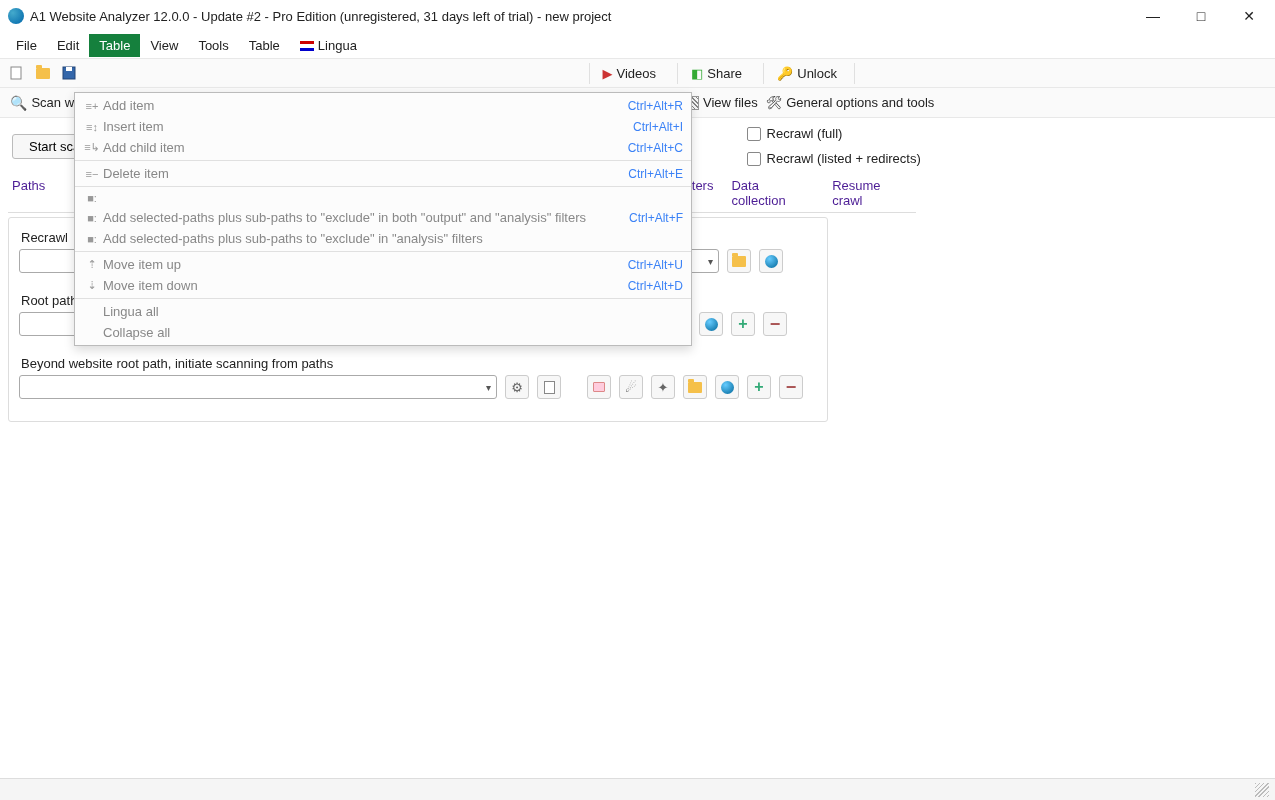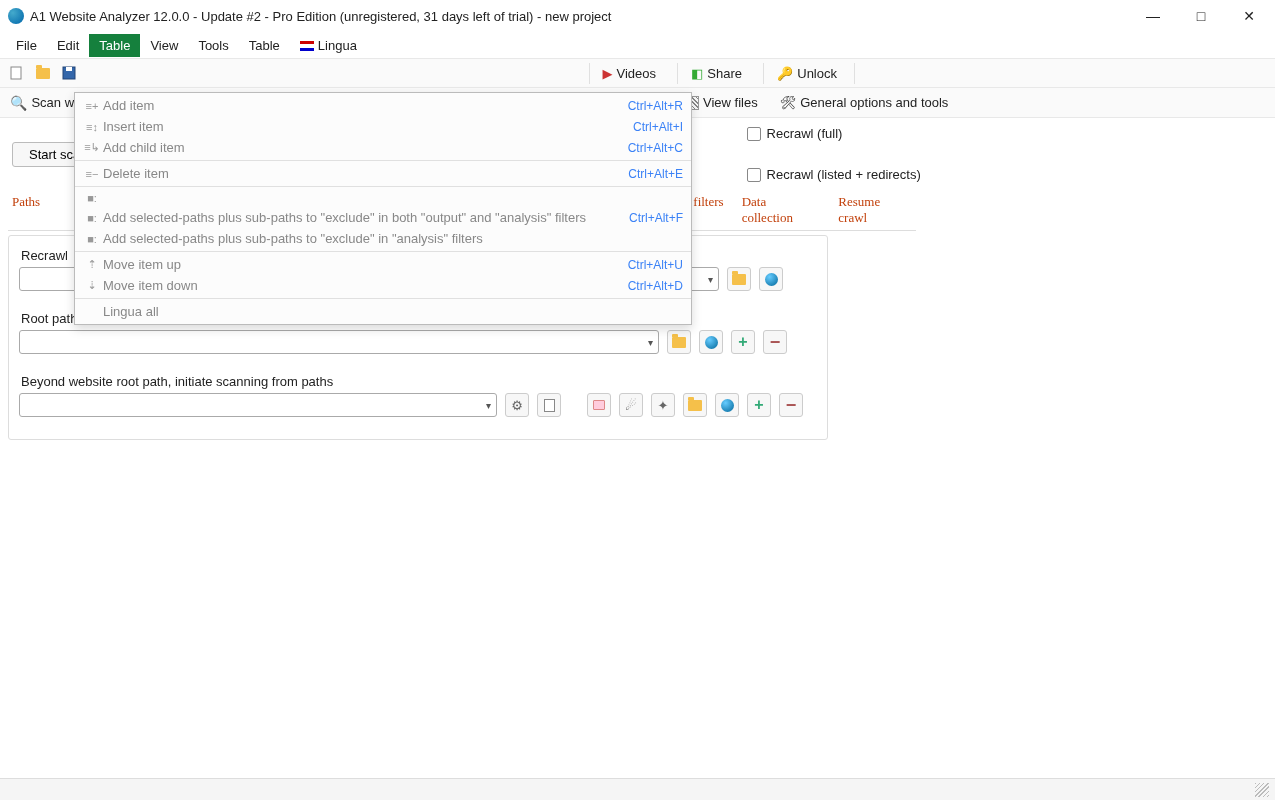--- a/index.html
+++ b/index.html
@@ -20,21 +20,21 @@
 .bigbtn { display: flex; align-items: center; gap: 4px; padding: 2px 8px; font-size: 13px; border: 1px solid transparent; border-radius: 2px; }
 .toolbar2 { display: flex; align-items: center; height: 30px; padding: 2px 6px; gap: 6px; border-bottom: 1px solid #e8e8e8; background: #fafafa; }
 .btn-scan { display: flex; align-items: center; gap: 4px; padding: 2px 4px; font-size: 13px; }
 .magnify { color: #1a8; font-size: 14px; }
 .content { flex: 1; display: flex; flex-direction: column; padding: 4px 8px; position: relative; }
 .row { display: flex; align-items: center; gap: 14px; padding: 4px 0; }
 .row .btn { padding: 4px 16px; border: 1px solid #bbb; border-radius: 3px; background: #f7f7f7; font-size: 13px; }
 .chk { display: flex; align-items: center; gap: 6px; font-size: 13px; }
 .chk .box { width: 14px; height: 14px; border: 1px solid #888; border-radius: 2px; background: #fff; }
 .tabs { display: flex; gap: 14px; padding: 6px 2px 2px; font-size: 13px; border-bottom: 1px solid #ddd; }
-.tab { padding: 2px 2px; color: #c2410c; cursor: default; font-family: Liberation Serif, serif; }
+.tab { padding: 2px 2px; color: #4c1d95; cursor: default; }
 .field-row { display: flex; align-items: center; gap: 6px; padding: 8px 2px 2px; }
 .label { font-size: 13px; color: #222; margin-right: 2px; }
 .field-line { display: flex; align-items: center; gap: 8px; padding: 2px 0 12px 0; }
 .input { height: 24px; border: 1px solid #aaa; border-radius: 3px; background: #fff; padding: 0 20px 0 6px; font-size: 13px; position: relative; }
 .combo { position: relative; }
 .combo::after { content: "▾"; position: absolute; right: 6px; top: 50%; transform: translateY(-50%); color: #555; font-size: 10px; pointer-events: none; }
 .icon-btn { width: 24px; height: 24px; display: flex; align-items: center; justify-content: center; border: 1px solid #ccc; border-radius: 3px; background: #f7f7f7; }
 .icon-folder { width: 14px; height: 11px; background: #f5c04a; border-radius: 1px; position: relative; }
 .icon-folder::before { content: ""; position: absolute; top: -3px; left: 0; width: 6px; height: 3px; background: #f5c04a; border-radius: 1px 1px 0 0; }
 .icon-globe { width: 13px; height: 13px; border-radius: 50%; background: radial-gradient(circle at 35% 30%, #6cf, #069); }
@@ -113,21 +113,21 @@
   </div>
   <div style="width:410px"></div>
 </div>
 
 <div class="toolbar2">
   <div class="btn-scan">
       <span class="magnify">🔍</span>
       <span>Scan website</span>
     </div>
   <div style="flex:1"></div>
-  <div style="width:588px; display:flex; gap:14px; align-items:center">
+  <div style="width:588px; display:flex; align-items:center">
     <div class="btn-scan">
         <span class="hatch"></span>
         <span>View files</span>
       </div>
     <div class="btn-scan">
         <span>🛠</span>
         <span>General options and tools</span>
       </div>
   </div>
 </div>
@@ -181,26 +181,31 @@
         <span class="dd-icon">⇣</span>
         <span class="dd-label">Move item down</span>
         <span class="dd-short">Ctrl+Alt+D</span>
       </div>
       <div class="dd-sep"></div>
       <div class="dd-item">
         <span class="dd-icon"></span>
         <span class="dd-label">Lingua all</span>
         <span class="dd-short"></span>
       </div>
+      <div class="dd-item">
+        <span class="dd-icon"></span>
+        <span class="dd-label">Collapse all</span>
+        <span class="dd-short"></span>
+      </div>
     </div>
 
   <div class="row" style="padding-left:4px">
     <button class="btn">Start scan</button>
     <div style="width:614px"></div>
-    <div style="display:flex; flex-direction:column; gap:26px">
+    <div style="display:flex; flex-direction:column; gap:10px">
       <label class="chk">
           <span class="box"></span>
           <span>Recrawl (full)</span>
         </label>
       <label class="chk">
           <span class="box"></span>
           <span>Recrawl (listed + redirects)</span>
         </label>
     </div>
   </div>

